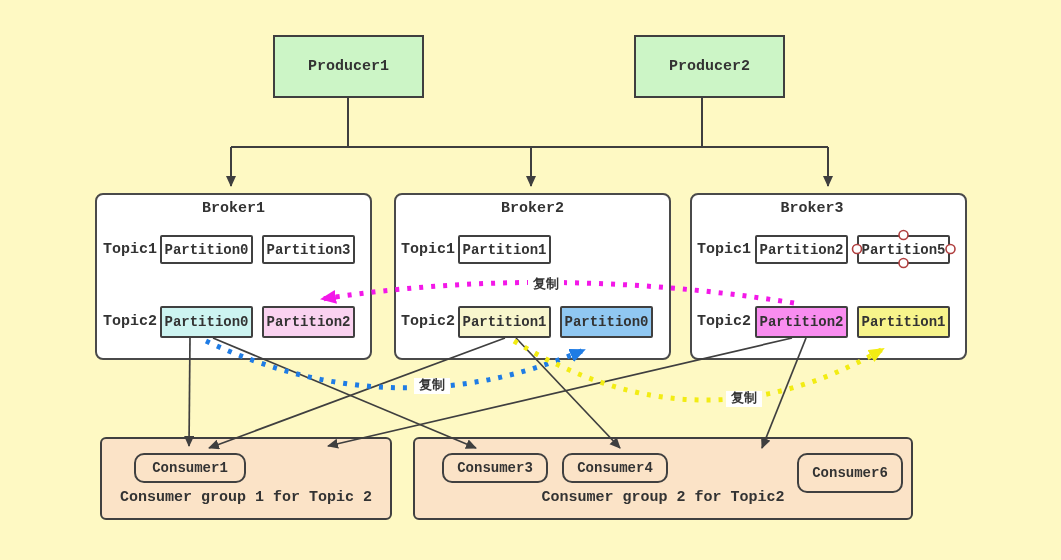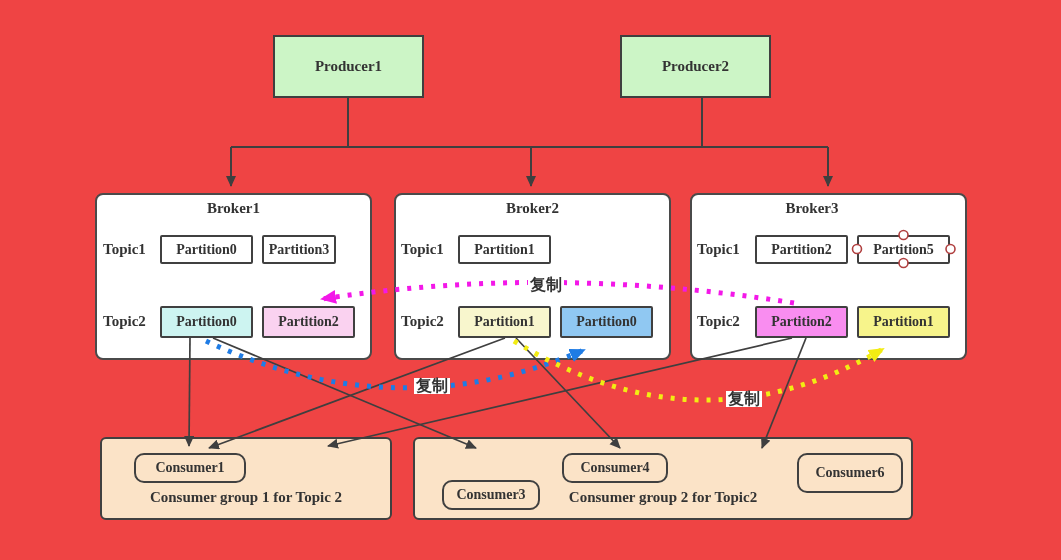--- a/index.html
+++ b/index.html
@@ -1,18 +1,18 @@
 <!DOCTYPE html>
 <html><head>
 <meta charset="utf-8">
 <style>
   html,body{margin:0;padding:0;background:#ffffff;}
   #canvas{
-    position:relative;width:1061px;height:560px;background:#ef4444;overflow:hidden;
-    font-family:Liberation Serif, serif;color:#333333;
+    position:relative;width:1061px;height:560px;background:#fef9c3;overflow:hidden;
+    font-family:Liberation Mono, monospace;color:#333333;
   }
   .abs{position:absolute;box-sizing:border-box;}
   .producer{
     background:#ccf5c6;border:2px solid #3f3f3f;
     display:flex;align-items:center;justify-content:center;
     font-weight:bold;font-size:15px;
   }
   .broker{
     background:#ffffff;border:2px solid #4a4a4a;border-radius:8px;
   }
@@ -32,46 +32,46 @@
   }
   .consumer{
     background:#fbe3c7;border:2px solid #404040;border-radius:10px;
     display:flex;align-items:center;justify-content:center;
     font-weight:bold;font-size:14px;
   }
   .cgroup-label{
     text-align:center;font-weight:bold;font-size:15px;
   }
   .repl-label{
-    font-weight:bold;font-size:16px;background:#ffffff;padding:0 2px;
+    font-weight:bold;font-size:13px;background:#ffffff;padding:0 2px;
     text-align:center;line-height:16px;
   }
   #edges{position:absolute;left:0;top:0;z-index:5;pointer-events:none;}
   .boxlayer{z-index:1;}
   .toplabel{z-index:6;}
 </style>
 </head>
 <body>
 
 <div id="canvas">
 
   <div class="abs boxlayer producer" style="left:273px;top:35px;width:151px;height:63px;">
     <span>Producer1</span>
   </div>
-  <div class="abs boxlayer producer" style="left:620px;top:35px;width:151px;height:63px;">
+  <div class="abs boxlayer producer" style="left:634px;top:35px;width:151px;height:63px;">
     <span>Producer2</span>
   </div>
 
   <div class="abs boxlayer broker" style="left:95px;top:193px;width:277px;height:167px;"></div>
   <div class="abs boxlayer broker-title" style="left:95px;top:200px;width:277px;">Broker1</div>
   <div class="abs boxlayer topic-label" style="left:103px;top:241px;width:53px;">Topic1</div>
   <div class="abs boxlayer partition" style="left: 160px; top: 235px; width: 93px; height: 29px; background-color: rgb(255, 255, 255);">
     <span>Partition0</span>
   </div>
-  <div class="abs boxlayer partition" style="left: 262px; top: 235px; width: 74px; height: 29px; background-color: rgb(255, 255, 255);">
+  <div class="abs boxlayer partition" style="left: 262px; top: 235px; width: 93px; height: 29px; background-color: rgb(255, 255, 255);">
     <span>Partition3</span>
   </div>
   <div class="abs boxlayer topic-label" style="left:103px;top:313px;width:53px;">Topic2</div>
   <div class="abs boxlayer partition" style="left: 160px; top: 306px; width: 93px; height: 32px; background-color: rgb(205, 244, 241);">
     <span>Partition0</span>
   </div>
   <div class="abs boxlayer partition" style="left: 262px; top: 306px; width: 93px; height: 32px; background-color: rgb(250, 210, 240);">
     <span>Partition2</span>
   </div>
 
@@ -106,21 +106,21 @@
     <span>Partition1</span>
   </div>
 
   <div class="abs boxlayer cgroup" style="left:100px;top:437px;width:292px;height:83px;"></div>
   <div class="abs boxlayer consumer" style="left:134px;top:453px;width:112px;height:30px;">
     <span>Consumer1</span>
   </div>
   <div class="abs boxlayer cgroup-label" style="left:100px;top:489px;width:292px;">Consumer group 1 for Topic 2</div>
 
   <div class="abs boxlayer cgroup" style="left:413px;top:437px;width:500px;height:83px;"></div>
-  <div class="abs boxlayer consumer" style="left:442px;top:480px;width:98px;height:30px;">
+  <div class="abs boxlayer consumer" style="left:442px;top:453px;width:106px;height:30px;">
     <span>Consumer3</span>
   </div>
   <div class="abs boxlayer consumer" style="left:562px;top:453px;width:106px;height:30px;">
     <span>Consumer4</span>
   </div>
   <div class="abs boxlayer consumer" style="left:797px;top:453px;width:106px;height:40px;">
     <span>Consumer6</span>
   </div>
   <div class="abs boxlayer cgroup-label" style="left:413px;top:489px;width:500px;">Consumer group 2 for Topic2</div>
 

